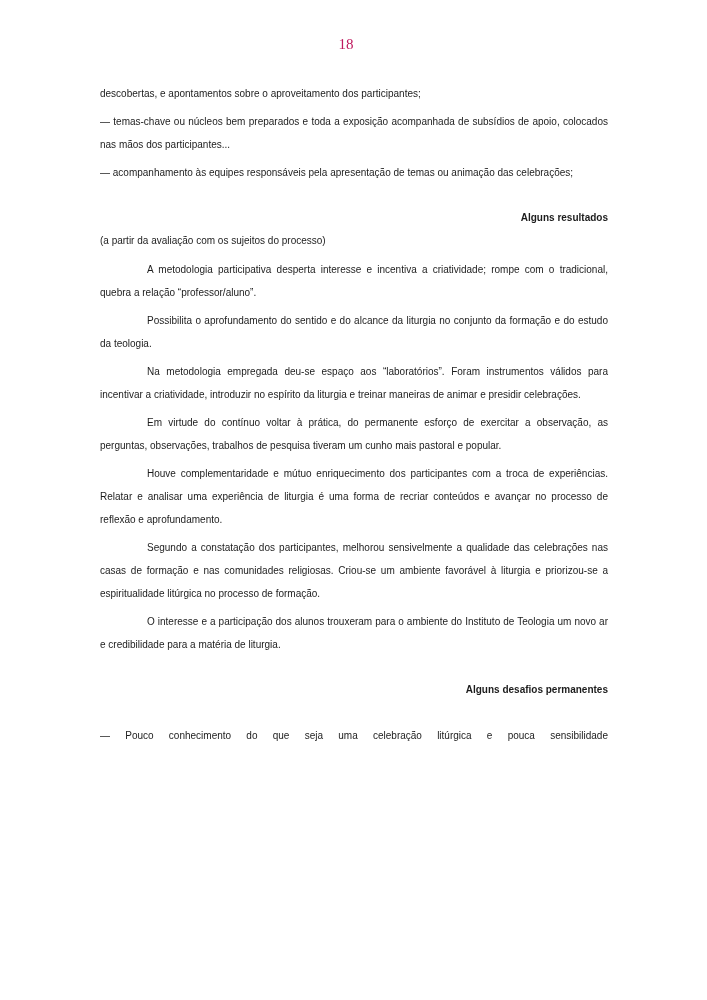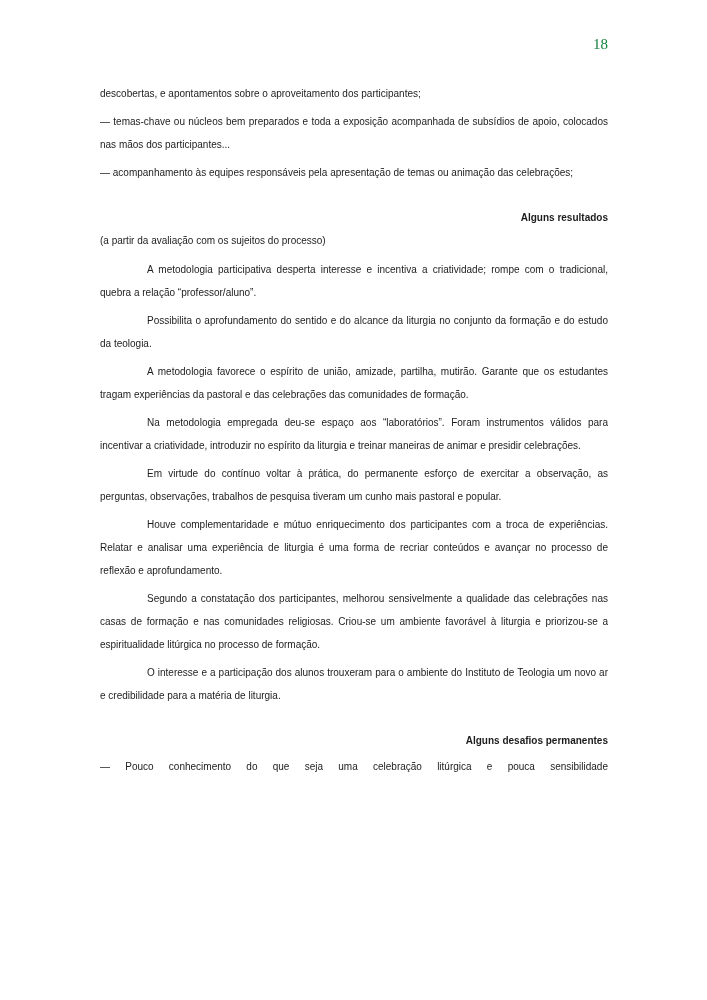--- a/index.html
+++ b/index.html
@@ -13,26 +13,26 @@
     height: 1000px;
     background: #ffffff;
     font-family: "Liberation Sans", sans-serif;
     color: #1c1c1c;
     overflow: hidden;
     box-sizing: border-box;
   }
   .page-number {
     position: absolute;
     top: 36px;
-    left: 100px;
+    left: 92px;
     width: 508px;
-    text-align: right;
+    text-align: center;
     font-family: "Liberation Serif", serif;
     font-size: 15px;
-    color: #15803d;
+    color: #be185d;
   }
   .content {
     position: absolute;
     top: 82px;
     left: 100px;
     width: 508px;
     font-size: 10px;
     line-height: 23px;
     text-align: justify;
   }
@@ -84,30 +84,29 @@
 
 
     <p class="section-heading">Alguns resultados</p>
 
     <p class="section-subtitle">(a partir da avaliação com os sujeitos do processo)</p>
 
     <p class="body-para">A metodologia participativa desperta interesse e incentiva a criatividade; rompe com o tradicional, quebra a relação “professor/aluno”.</p>
 
     <p class="body-para">Possibilita o aprofundamento do sentido e do alcance da liturgia no conjunto da formação e do estudo da teologia.</p>
 
-    <p class="body-para">A metodologia favorece o espírito de união, amizade, partilha, mutirão. Garante que os estudantes tragam experiências da pastoral e das celebrações das comunidades de formação.</p>
 
     <p class="body-para">Na metodologia empregada deu-se espaço aos “laboratórios”. Foram instrumentos válidos para incentivar a criatividade, introduzir no espírito da liturgia e treinar maneiras de animar e presidir celebrações.</p>
 
     <p class="body-para">Em virtude do contínuo voltar à prática, do permanente esforço de exercitar a observação, as perguntas, observações, trabalhos de pesquisa tiveram um cunho mais pastoral e popular.</p>
 
     <p class="body-para">Houve complementaridade e mútuo enriquecimento dos participantes com a troca de experiências. Relatar e analisar uma experiência de liturgia é uma forma de recriar conteúdos e avançar no processo de reflexão e aprofundamento.</p>
 
     <p class="body-para">Segundo a constatação dos participantes, melhorou sensivelmente a qualidade das celebrações nas casas de formação e nas comunidades religiosas. Criou-se um ambiente favorável à liturgia e priorizou-se a espiritualidade litúrgica no processo de formação.</p>
 
     <p class="body-para">O interesse e a participação dos alunos trouxeram para o ambiente do Instituto de Teologia um novo ar e credibilidade para a matéria de liturgia.</p>
 
     <p class="section-heading">Alguns desafios permanentes</p>
 
-    <p class="dash-item force-justify" style="margin-top:3px;">— Pouco conhecimento do que seja uma celebração litúrgica e pouca sensibilidade</p>
+    <p class="dash-item force-justify" style="margin-top:23px;">— Pouco conhecimento do que seja uma celebração litúrgica e pouca sensibilidade</p>
 
   </div>
 </div>
 
 </body></html>

